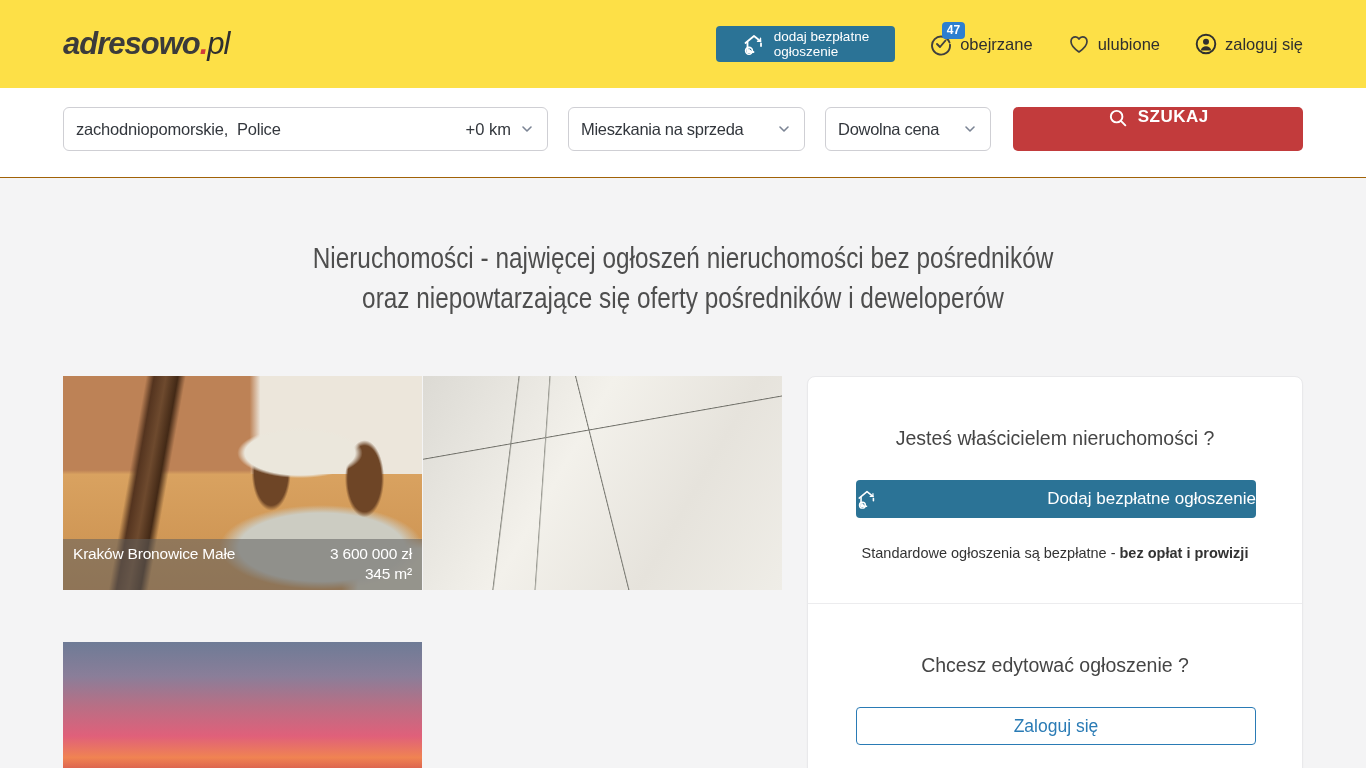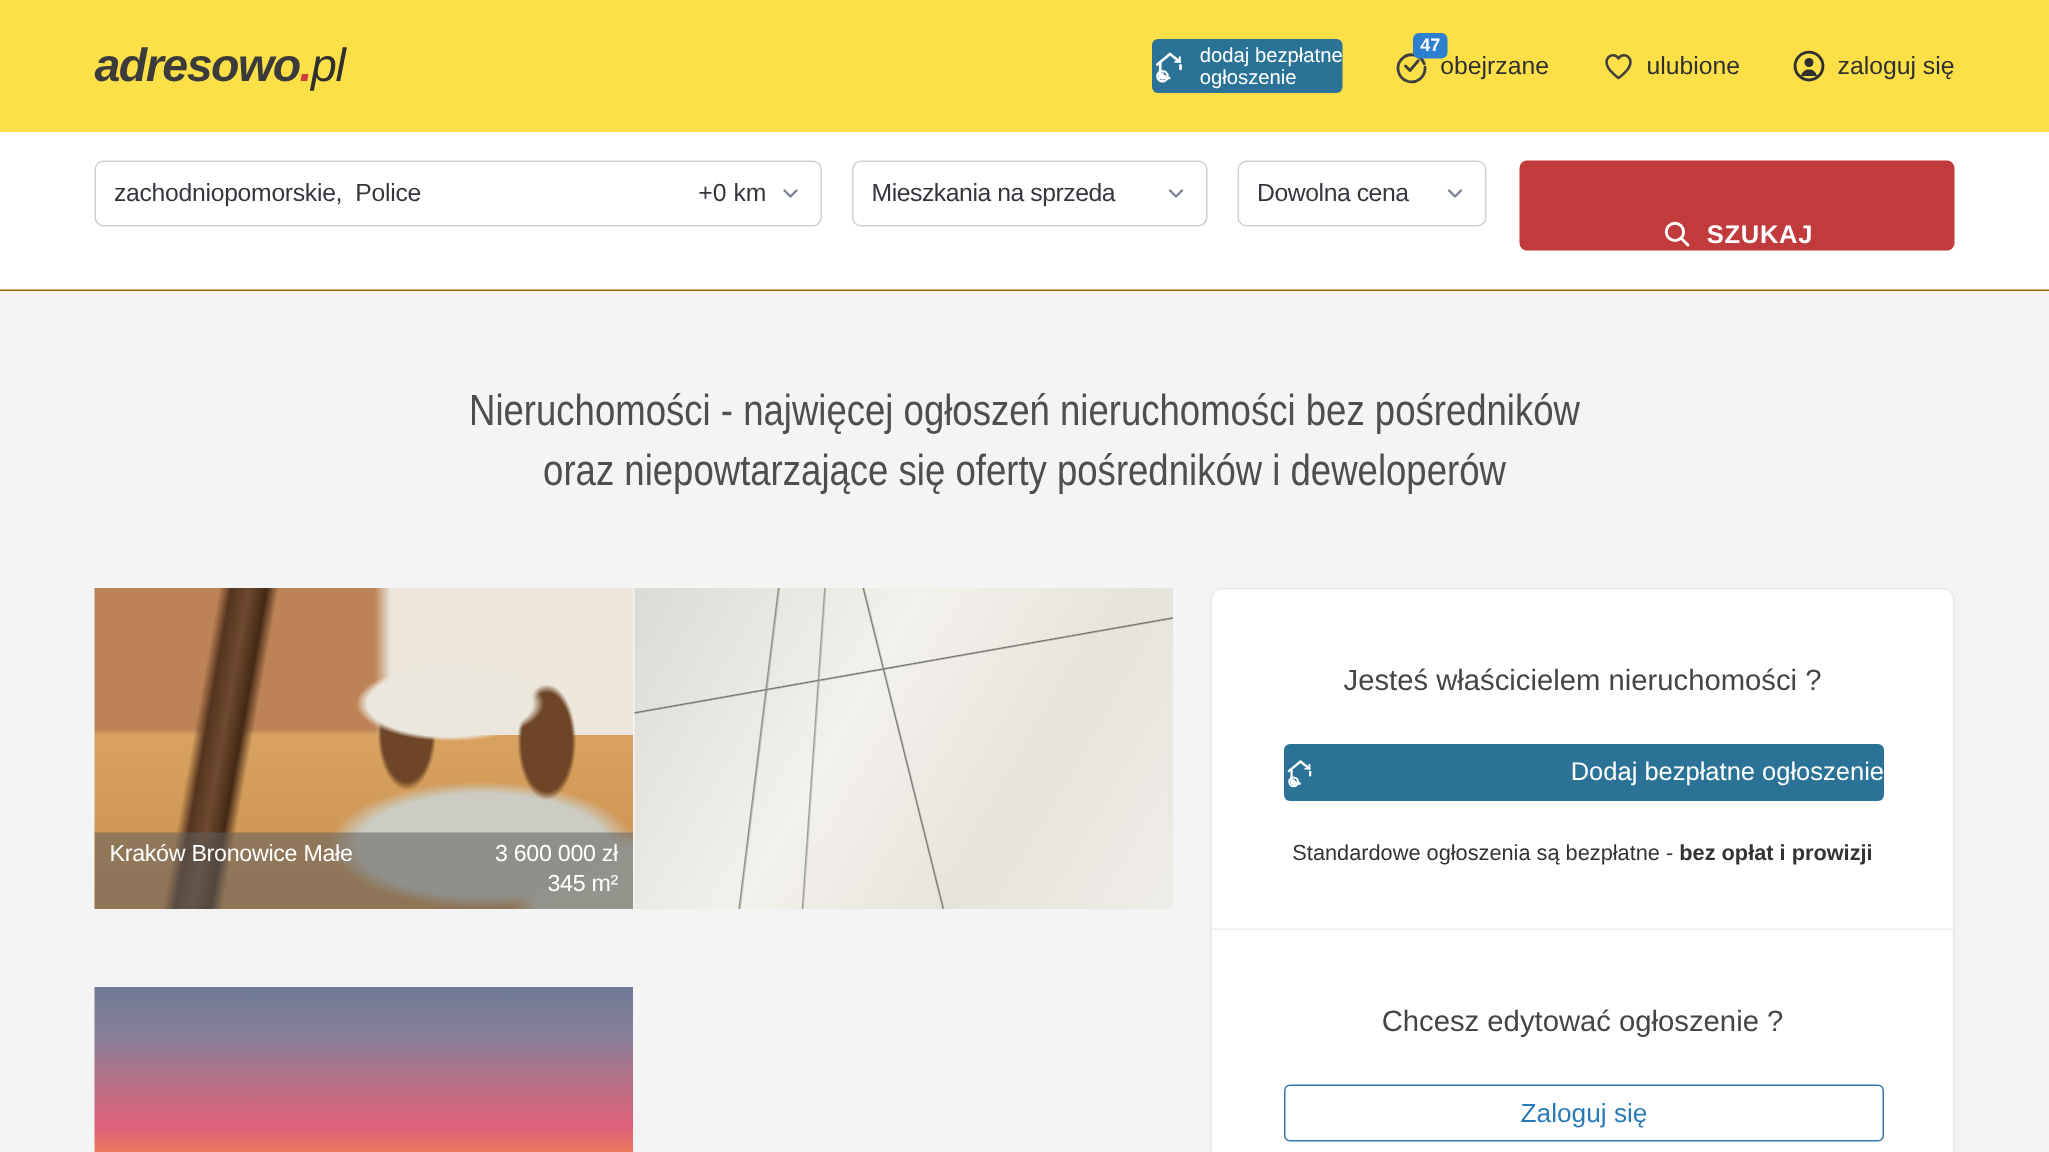--- a/index.html
+++ b/index.html
@@ -7,44 +7,44 @@
   body { font-family:"Liberation Sans", sans-serif; background:#f4f4f5; color:#2f2f2f; }
 
   
   .header { background:#fde047; height:88px; display:flex; align-items:center; padding:0 63px; }
   .logo { font-size:31px; font-style:italic; letter-spacing:-1px; cursor:pointer; white-space:nowrap; }
   .logo .logo-main { font-weight:800; color:#3b3b3b; }
   .logo .logo-dot { font-weight:800; color:#d23b3b; }
   .logo .logo-tld { font-weight:300; color:#2f2f2f; }
   .header-nav { margin-left:auto; display:flex; align-items:center; gap:34px; }
   .add-btn { background:#2b7396; color:#fff; border:none; border-radius:4px; height:36px;
-             display:flex; align-items:center; gap:8px; padding:2px 0; cursor:pointer;
+             display:flex; align-items:center; gap:8px; padding:2px 26px; cursor:pointer;
              font-family:"Liberation Sans",sans-serif; }
   .add-btn .add-btn-text { font-size:13.5px; line-height:15px; text-align:left; }
   .nav-item { display:flex; align-items:center; gap:7px; font-size:16.5px; color:#2f2f2f; cursor:pointer; }
   .icon-wrap { position:relative; width:24px; height:24px; display:inline-flex; }
   .badge { position:absolute; top:-10px; right:-12px; background:#2d7fd0; color:#fff; font-size:12px;
            font-weight:bold; border-radius:4px; padding:2px 5px; line-height:13px; }
 
   
   .search-section { background:#fff; padding:19px 63px 26px; border-bottom:1px solid #a16207;
                     display:flex; gap:20px; }
   .search-box { width:500px; height:44px; border:1px solid #cfcfd4; border-radius:6px; background:#fff;
                 display:flex; align-items:center; padding:0 12px; }
   .search-box input { flex:1; border:none; outline:none; font-size:16.5px; color:#33373d;
                       font-family:"Liberation Sans",sans-serif; letter-spacing:-0.2px; }
   .radius-select { display:flex; align-items:center; gap:8px; font-size:16.5px; color:#33373d; cursor:pointer; }
   .select-box { height:44px; border:1px solid #cfcfd4; border-radius:6px; background:#fff;
                 display:flex; align-items:center; justify-content:space-between; padding:0 12px;
                 font-size:16.5px; color:#33373d; cursor:pointer; letter-spacing:-0.3px; }
   .select-offer { width:244px; }
   .select-price { width:170px; }
-  .search-btn { width:300px; height:60px; margin-left:2px; background:#c23b3c; border:none; border-radius:5px;
+  .search-btn { width:300px; height:44px; margin-left:2px; background:#c23b3c; border:none; border-radius:5px;
                 color:#fff; font-weight:bold; font-size:17px; letter-spacing:0.5px; cursor:pointer;
-                display:flex; align-items:flex-end; justify-content:center; gap:9px;
+                display:flex; align-items:flex-start; justify-content:center; gap:9px;
                 font-family:"Liberation Sans",sans-serif; }
 
   
   .main-heading { margin-top:60px; text-align:center; font-weight:normal; color:#4e4e4e;
                   font-size:29px; line-height:40px; transform:scaleX(0.84); }
   .content-row { margin:58px 63px 0; display:flex; justify-content:space-between; }
 
   
   .listings-grid { width:719px; display:grid; grid-template-columns:359px 359px; gap:1px; }
   .listing-card { position:relative; height:214px; overflow:hidden; cursor:pointer; }

